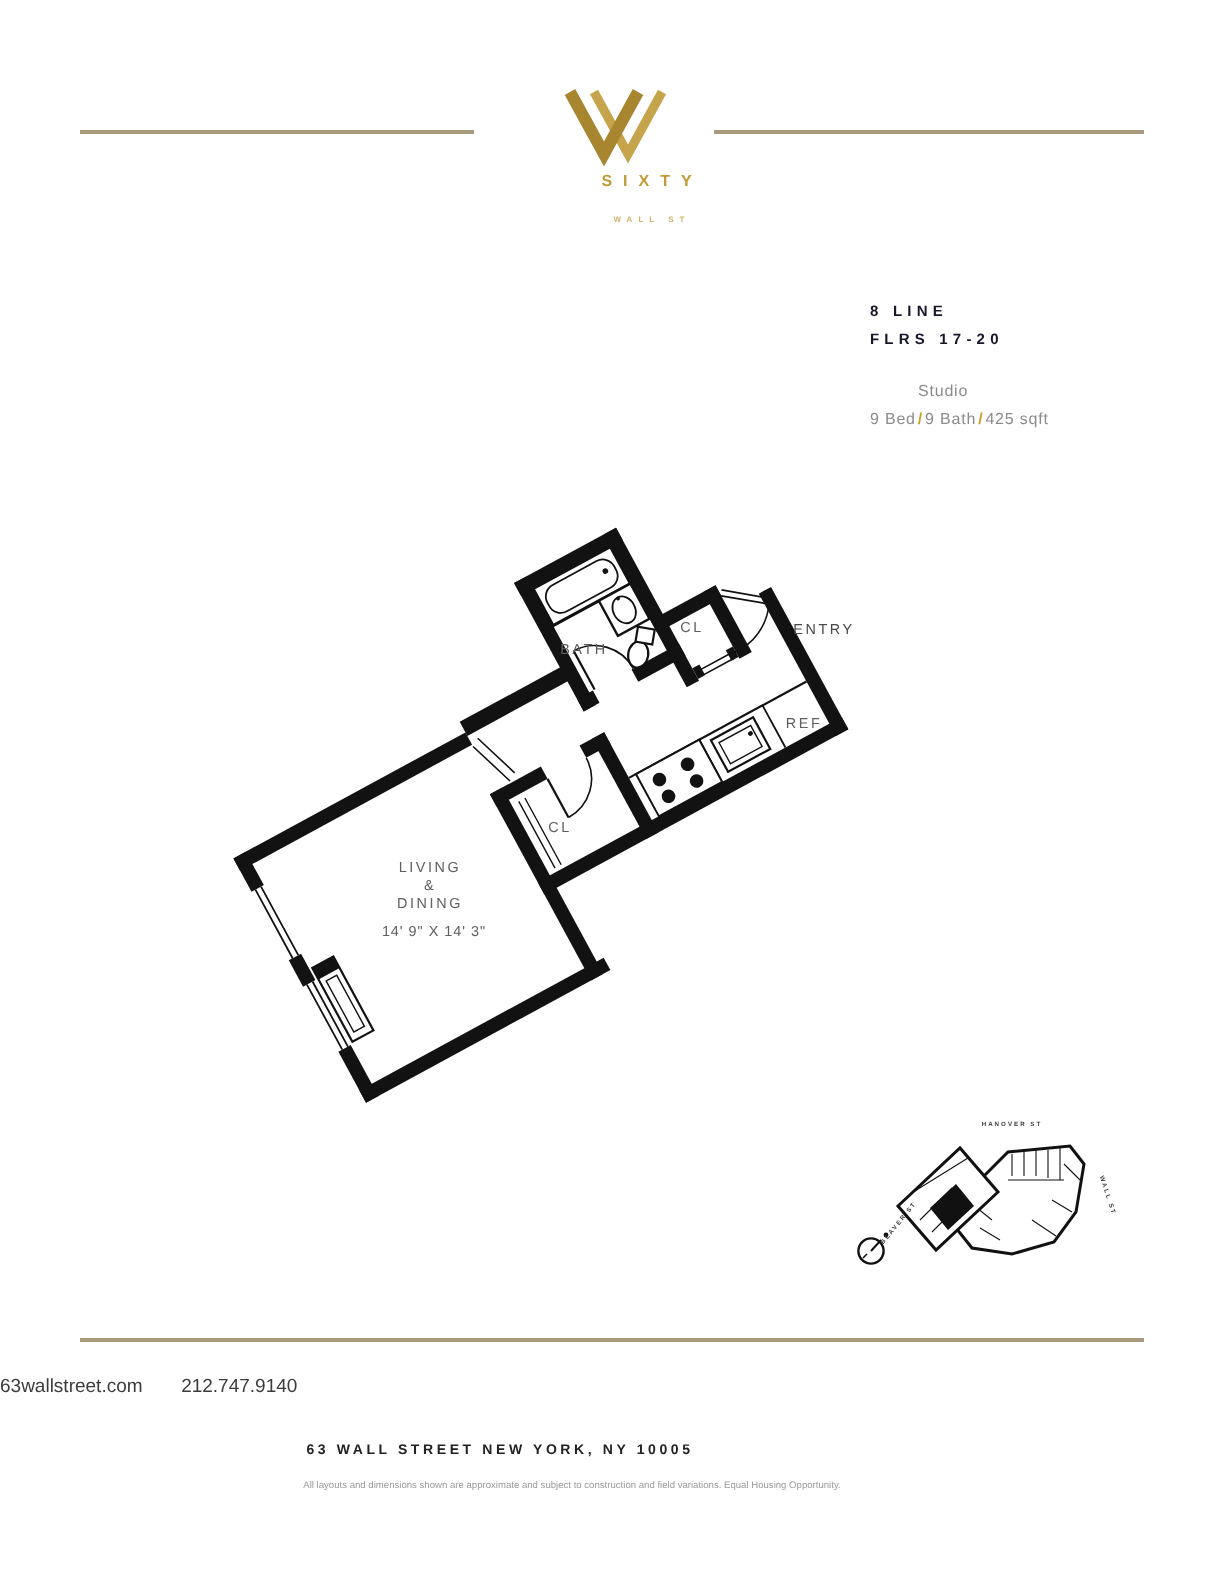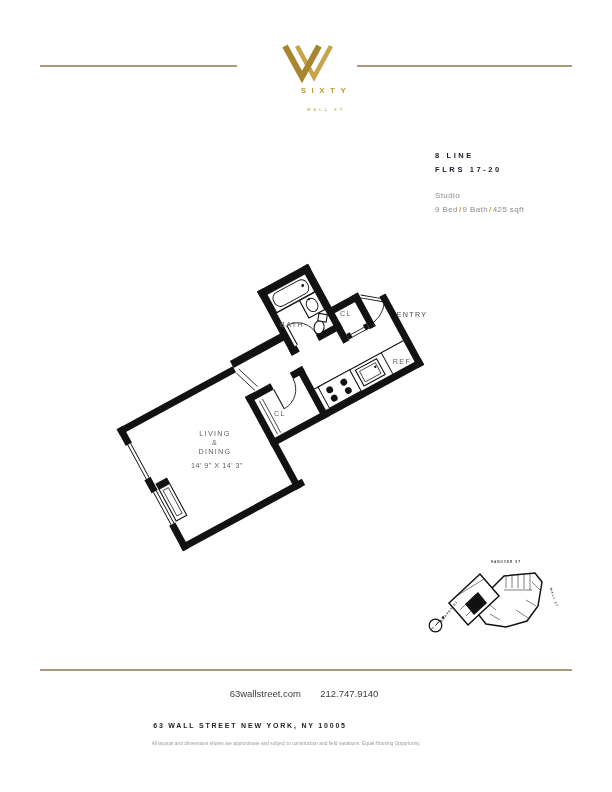--- a/index.html
+++ b/index.html
@@ -14,21 +14,21 @@
   .b3{top:107px;font-size:4px;letter-spacing:3px;color:#cdb36a;}
   
   .uline{position:absolute;left:435px;color:#17172b;font-weight:bold;font-size:7.5px;letter-spacing:2.6px;}
   .ugray{position:absolute;left:435px;color:#8b8b8b;font-size:8px;letter-spacing:0.4px;}
   .slash{color:#c9a22d;font-weight:bold;padding:0 1px;}
   
   .planlbl{font-family:"Liberation Sans",sans-serif;font-size:7.2px;letter-spacing:1.3px;fill:#5f5f5f;}
   .dimlbl{font-family:"Liberation Sans",sans-serif;font-size:7.2px;letter-spacing:0.5px;fill:#5f5f5f;}
   .maplbl{font-family:"Liberation Sans",sans-serif;font-size:3.1px;font-weight:bold;letter-spacing:1px;fill:#3a3a3a;}
   
-  .f1{position:absolute;left:0;width:512px;text-align:center;color:#3c3c3c;font-size:9.5px;margin-left:48px;}
+  .f1{position:absolute;left:0;width:512px;color:#3c3c3c;font-size:9.5px;}
   .f2{position:absolute;left:0;width:500px;text-align:center;color:#222;font-size:7px;font-weight:bold;letter-spacing:1.8px;}
   .f3{position:absolute;left:0;width:572px;text-align:center;color:#9a9a9a;font-size:4.8px;}
   .w{fill:#121212;}
   .thin{stroke:#121212;fill:none;}
   .fixt{stroke:#121212;fill:#ffffff;}
 </style>
 </head>
 <body>
 
 <div class="page">
@@ -39,21 +39,21 @@
   <svg class="abs" style="left:0;top:0" width="612" height="130" viewBox="0 0 612 130">
     <path d="M297 46 L314 77 L331 46" stroke="#c6a44c" stroke-width="4.6" fill="none"></path>
     <path d="M285 46 L302 77 L319 46" stroke="#a8862f" stroke-width="6" fill="none"></path>
   </svg>
 
   <div class="brandline b1">SIXTY</div>
   <div class="brandline b3">WALL ST</div>
 
   <div class="uline" style="top:151px;">8 LINE</div>
   <div class="uline" style="top:165px;">FLRS 17-20</div>
-  <div class="ugray" style="top:191px;">Studio</div>
+  <div class="ugray" style="top:191px;margin-left:24px;">Studio</div>
   <div class="ugray" style="top:205px;"><span>9 Bed</span><span class="slash">/</span><span>9 Bath</span><span class="slash">/</span><span>425 sqft</span></div>
 
   <svg class="abs" style="left:60px;top:250px" width="390" height="320" viewBox="0 0 390 320">
     <g transform="translate(66.2,182) rotate(-28.5)">
 
       <g>
         <rect class="w" x="-7" y="-7" width="132" height="7"></rect>
         <rect class="w" x="-7" y="-7" width="7" height="19"></rect>
         <rect class="w" x="-7" y="51" width="7" height="15"></rect>
         <rect class="w" x="-7" y="103" width="7" height="29"></rect>

